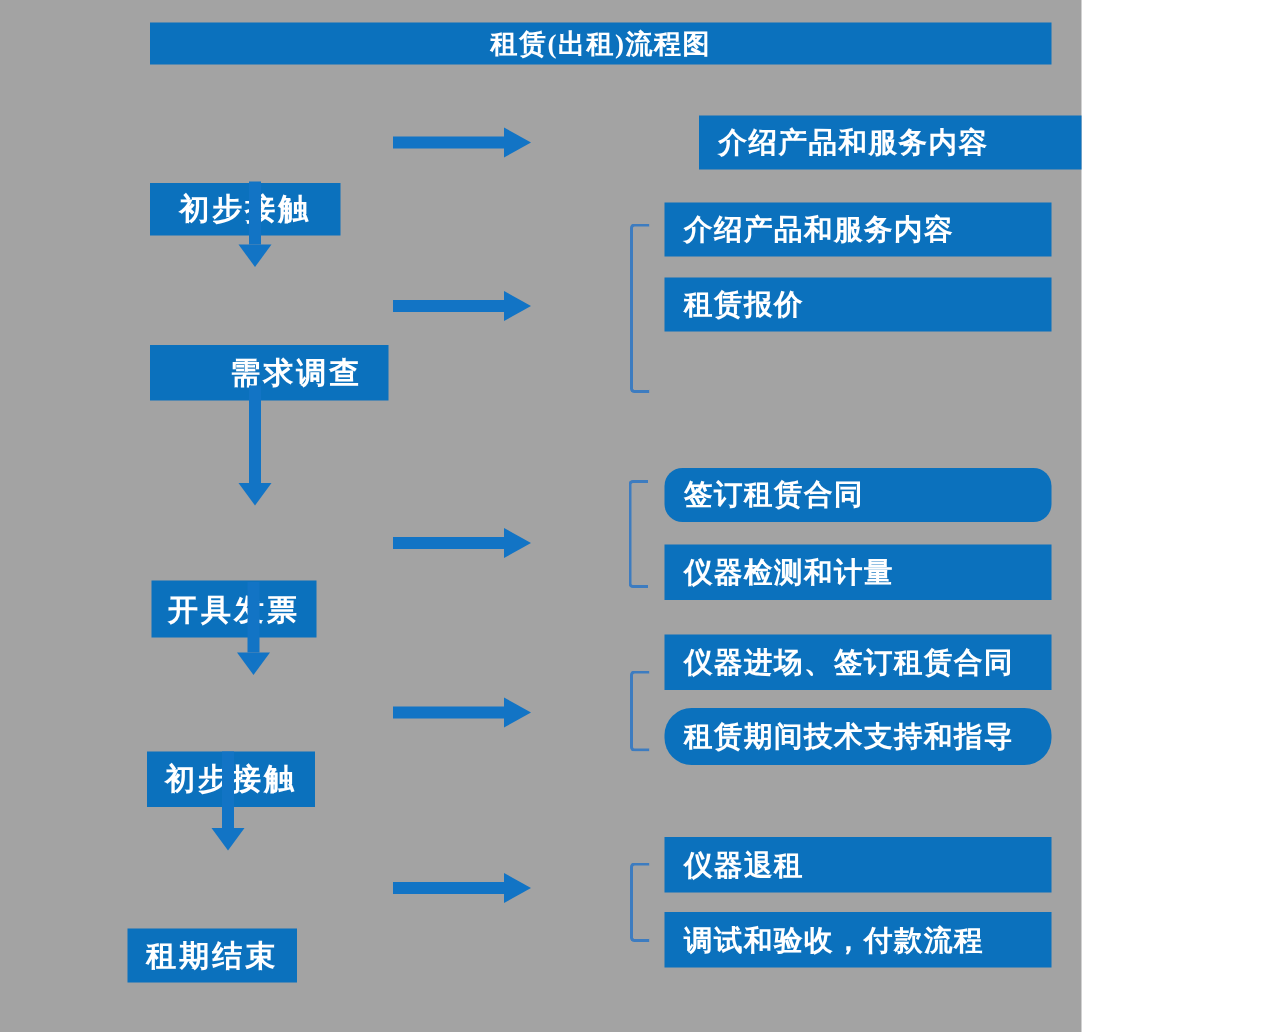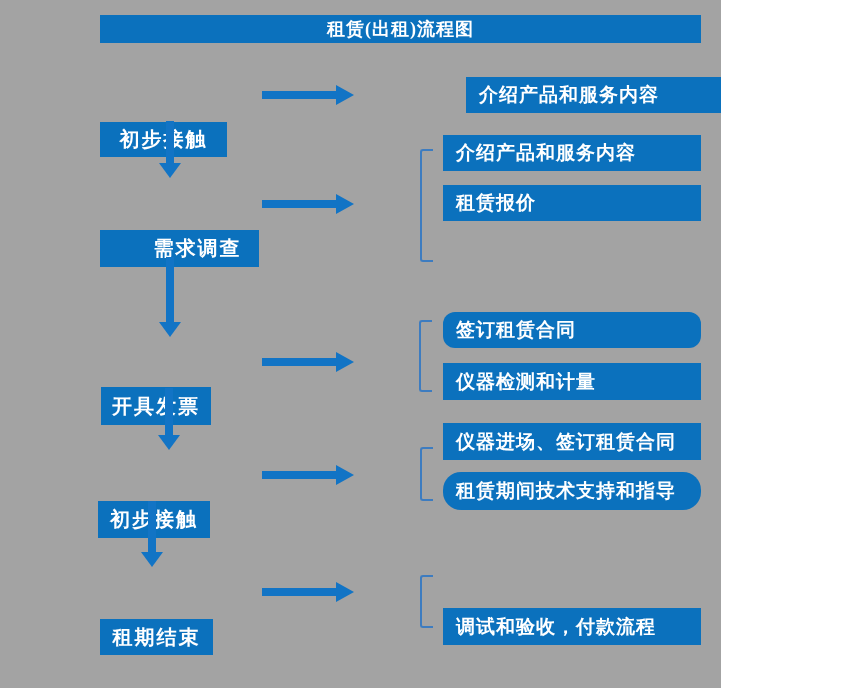--- a/index.html
+++ b/index.html
@@ -95,21 +95,21 @@
 <body>
 
 <div class="canvas">
 
   <div class="banner">租赁(出租)流程图</div>
 
   <div class="stage" style="left:100px; top:78px;  width:127px; height:35px;">初步接触</div>
   <div class="stage" style="left:100px; top:186px; width:123px; height:37px;padding-left:36px;">需求调查</div>
   <div class="stage" style="left:101px; top:343px; width:110px; height:38px;">开具发票</div>
   <div class="stage" style="left:98px;  top:457px; width:112px; height:37px;">初步接触</div>
-  <div class="stage" style="left:100px; top:575px; width:113px; height:36px;">租期结束</div>
+  <div class="stage" style="left:85px; top:575px; width:113px; height:36px;">租期结束</div>
 
   <div class="varrow" style="left:159px; top:121px; height:57px;">
     <div class="shaft" style="height:42px;"></div>
     <div class="head" style="top:42px;"></div>
   </div>
   <div class="varrow" style="left:159px; top:257px; height:80px;">
     <div class="shaft" style="height:65px;"></div>
     <div class="head" style="top:65px;"></div>
   </div>
   <div class="varrow" style="left:158px; top:388px; height:62px;">
@@ -147,15 +147,16 @@
   <div class="bracket" style="left:420px; top:447px; height:54px;"></div>
   <div class="bracket" style="left:420px; top:575px; height:53px;"></div>
 
   <div class="out" style="top:77px;margin-left:23px;">介绍产品和服务内容</div>
   <div class="out" style="top:135px;">介绍产品和服务内容</div>
   <div class="out" style="top:185px;font-family:Liberation Serif, serif;">租赁报价</div>
   <div class="out" style="top:312px;border-radius:12px;">签订租赁合同</div>
   <div class="out" style="top:363px; height:37px;">仪器检测和计量</div>
   <div class="out" style="top:423px; height:37px;">仪器进场、签订租赁合同</div>
   <div class="out" style="top:472px; height:38px;border-radius:18px;">租赁期间技术支持和指导</div>
+  <div class="out" style="top:558px; height:37px;">仪器退租</div>
   <div class="out" style="top:608px; height:37px;">调试和验收，付款流程</div>
 
 </div>
 
 </body></html>

